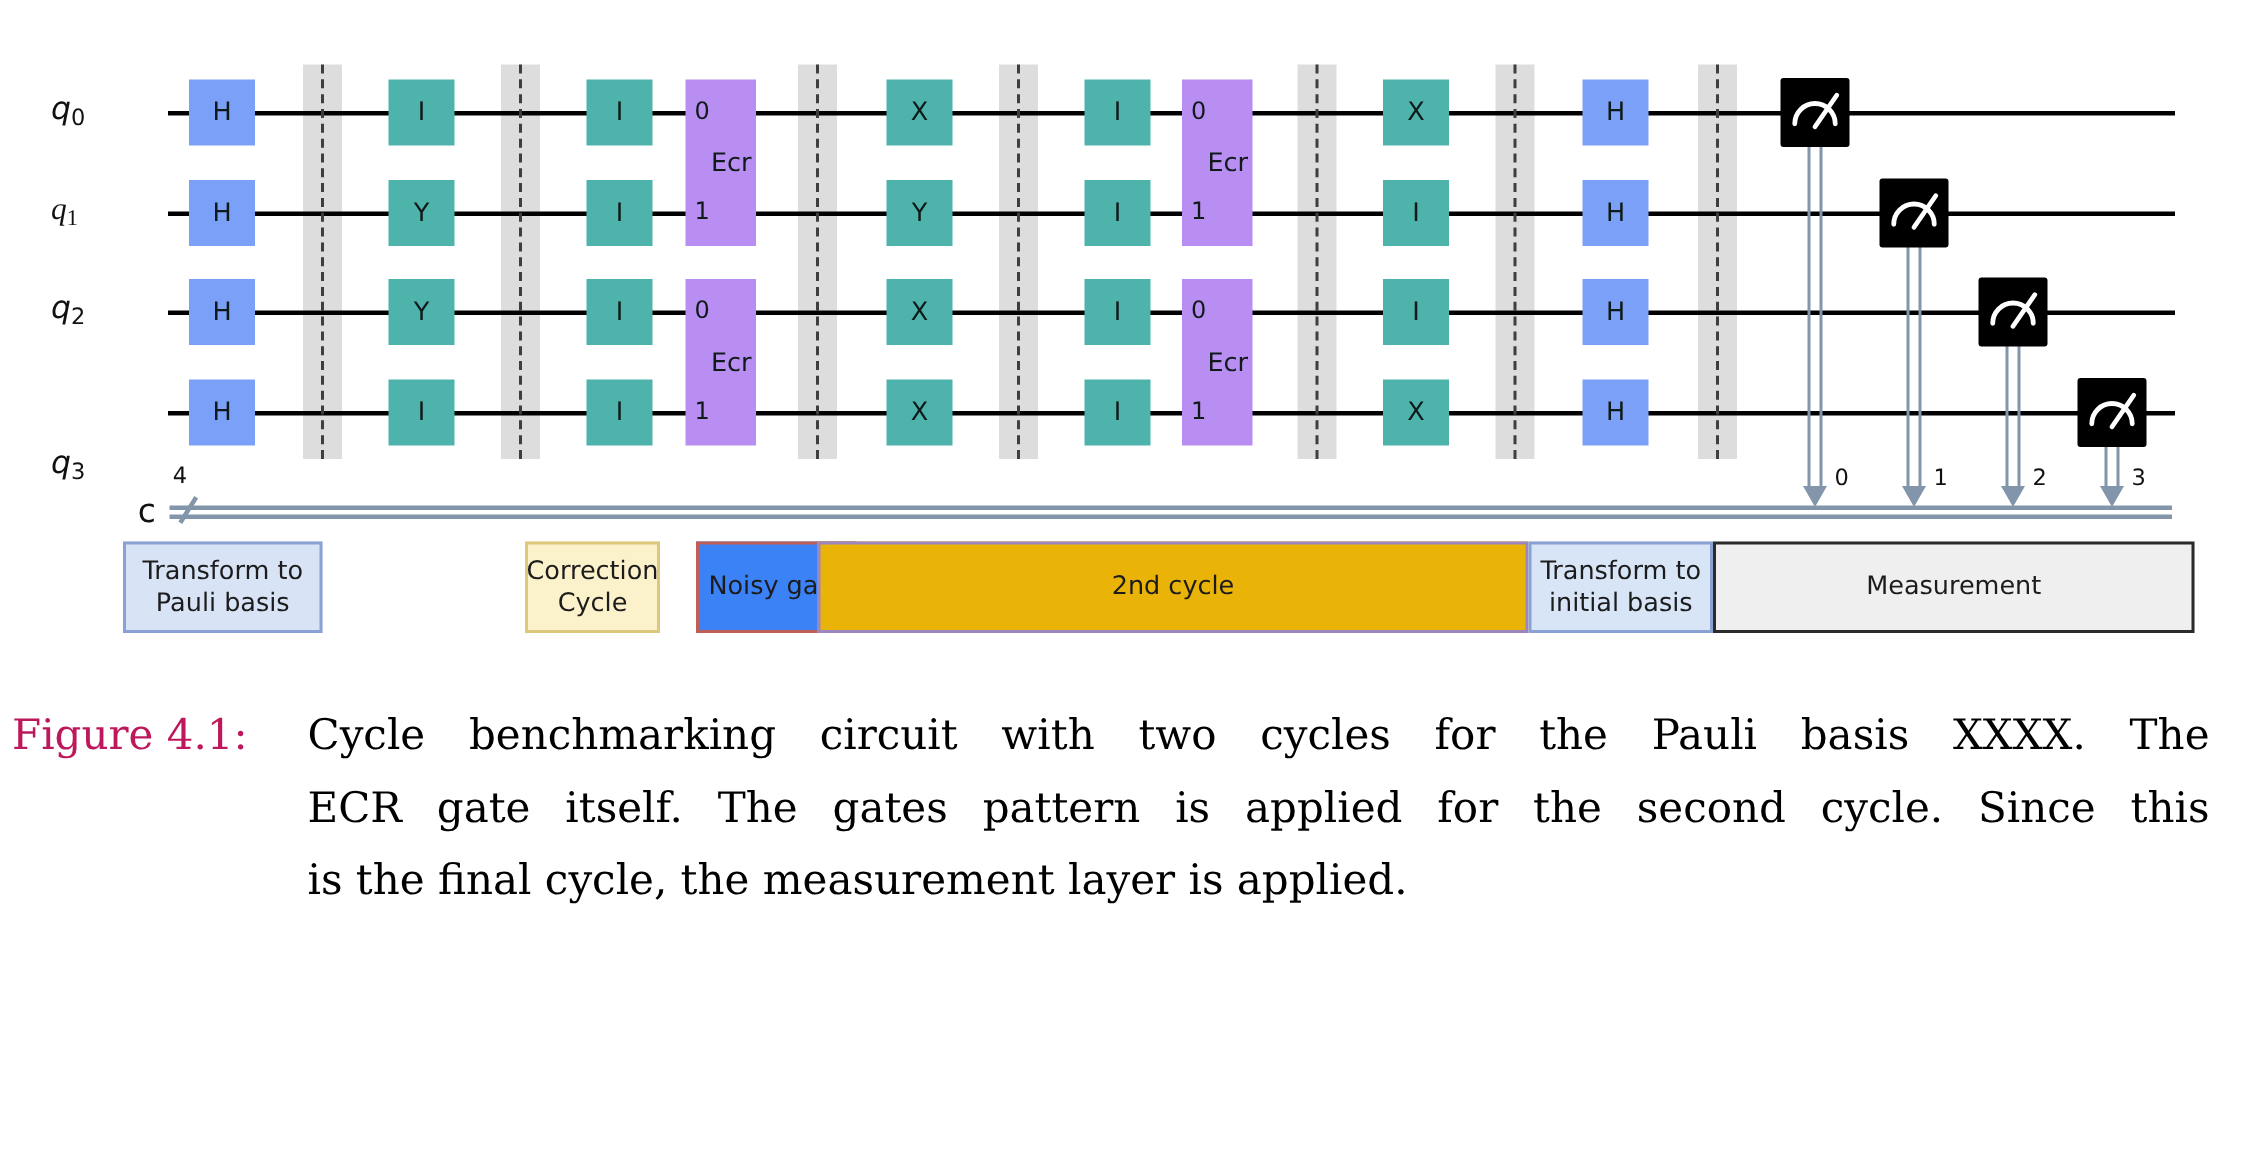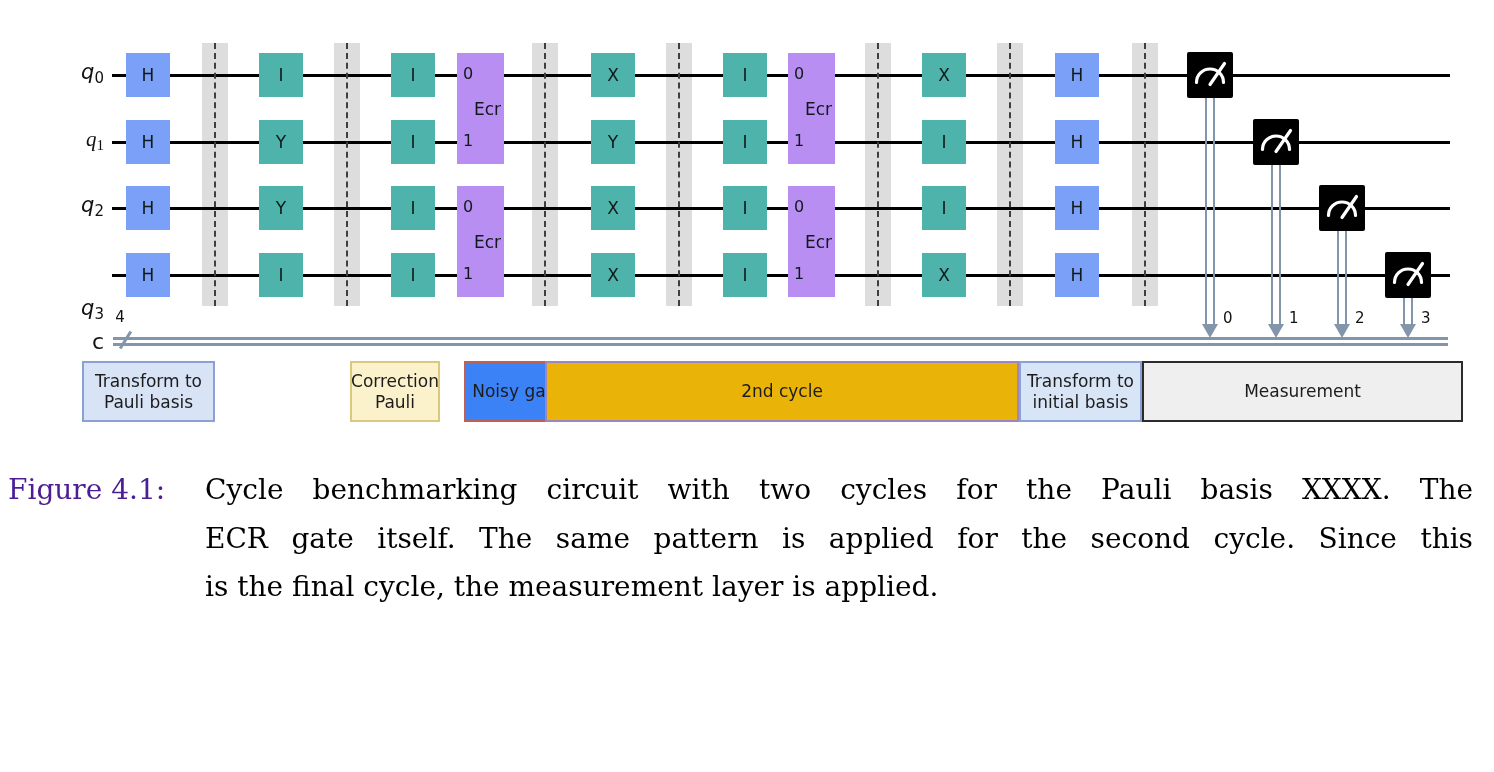--- a/index.html
+++ b/index.html
@@ -1,39 +1,39 @@
 <!DOCTYPE html>
 <html><head>
 <meta charset="utf-8">
 <style>
   html,body{margin:0;padding:0;background:#ffffff;}
   .page{position:relative;width:1494px;height:772px;background:#ffffff;overflow:hidden;
         font-family:"DejaVu Sans",sans-serif;}
   .abs{position:absolute;}
   .qwire{position:absolute;height:3px;}
-  .qlabel{position:absolute;width:70px;text-align:right;font-size:21px;font-style:italic;color:#111;}
+  .qlabel{position:absolute;width:70px;text-align:left;font-size:21px;font-style:italic;color:#111;}
   .qlabel .sub{font-size:15px;font-style:normal;vertical-align:-4px;}
   .clabel{position:absolute;width:34px;text-align:right;font-size:22px;color:#111;}
   .cwire{position:absolute;box-sizing:border-box;height:10px;background:transparent;}
   .cslash{position:absolute;width:3px;height:20px;transform:rotate(32deg);}
   .small{position:absolute;font-size:15px;color:#111;}
   .barrier{position:absolute;}
   .bline{position:absolute;width:0;}
   .gate{position:absolute;width:44px;height:44px;display:flex;align-items:center;
         justify-content:center;font-size:17px;color:#101a1a;}
   .ecr{position:absolute;width:47px;}
   .ecr .pin{position:absolute;left:6px;font-size:16px;color:#101a1a;}
   .ecr .name{position:absolute;right:3px;top:50%;transform:translateY(-50%);font-size:17px;color:#101a1a;}
   .measure{position:absolute;width:46px;height:46px;border-radius:2px;}
   .mline{position:absolute;box-sizing:border-box;width:10px;}
   .mhead{position:absolute;width:0;height:0;border-left:8px solid transparent;border-right:8px solid transparent;}
   .legend-band{position:absolute;top:361px;height:61px;box-sizing:border-box;border:2px solid;
         display:flex;align-items:center;justify-content:center;text-align:center;
         font-size:17px;line-height:1.22;white-space:pre-line;color:#1c1c1c;}
-  .cap-label{position:absolute;left:8px;top:466px;font:28px/48.5px "DejaVu Serif",serif;color:#4c1d95;}
+  .cap-label{position:absolute;left:8px;top:466px;font:28px/48.5px "DejaVu Serif",serif;color:#be185d;}
   .cap-lines{position:absolute;left:205px;top:466px;width:1268px;}
   .cap-line{font:28px/48.5px "DejaVu Serif",serif;color:#000;text-align:justify;text-align-last:justify;}
   .cap-line.last{text-align-last:left;}
 </style>
 </head>
 <body>
 
 <div class="page">
   <div id="circuit" class="abs" style="left:0;top:0;width:1494px;height:440px;">
       <div class="qwire" style="left: 112px; top: 74px; width: 1338px; background: rgb(0, 0, 0);"></div>
@@ -136,26 +136,26 @@
       <div class="small" style="left: 1421px; top: 309px;">3</div>
       <div class="measure" style="left: 1385px; top: 252px; background: rgb(0, 0, 0);"><svg viewBox="0 0 46 46" width="46" height="46">
           <path d="M9.5 30.5 A13.5 13.5 0 0 1 36.5 30.5" fill="none" stroke="#FFFFFF" stroke-width="3.2" stroke-linecap="round"></path>
           <line x1="23" y1="32.5" x2="37.5" y2="11.5" stroke="#FFFFFF" stroke-width="3.2" stroke-linecap="round"></line>
         </svg></div>
     </div>
   <div id="legend" class="abs" style="left:0;top:0;width:1494px;height:440px;">
       <div class="legend-band" style="left: 82px; width: 133px; background: rgb(216, 227, 246); border-color: rgb(139, 160, 211);">Transform to
 Pauli basis</div>
       <div class="legend-band" style="left: 350px; width: 90px; background: rgb(251, 241, 203); border-color: rgb(220, 200, 125);">Correction
-Pauli</div>
+Cycle</div>
       <div class="legend-band" style="left: 464px; width: 107px; background: #3b82f6; border-color: rgb(191, 95, 86);">Noisy gate</div>
       <div class="legend-band" style="left: 545px; width: 474px; background: #eab308; border-color: rgb(156, 134, 192);">2nd cycle</div>
       <div class="legend-band" style="left: 1019px; width: 123px; background: rgb(216, 229, 247); border-color: rgb(139, 160, 211);">Transform to
 initial basis</div>
       <div class="legend-band" style="left: 1142px; width: 321px; background: rgb(239, 239, 239); border-color: rgb(43, 43, 43);">Measurement</div>
     </div>
   <div class="cap-label">Figure 4.1:</div>
   <div id="cap-lines" class="cap-lines">
       <div class="cap-line">Cycle benchmarking circuit with two cycles for the Pauli basis XXXX. The</div>
-      <div class="cap-line">ECR gate itself. The same pattern is applied for the second cycle. Since this</div>
+      <div class="cap-line">ECR gate itself. The gates pattern is applied for the second cycle. Since this</div>
       <div class="cap-line last">is the final cycle, the measurement layer is applied.</div>
     </div>
 </div>
 
 </body></html>

